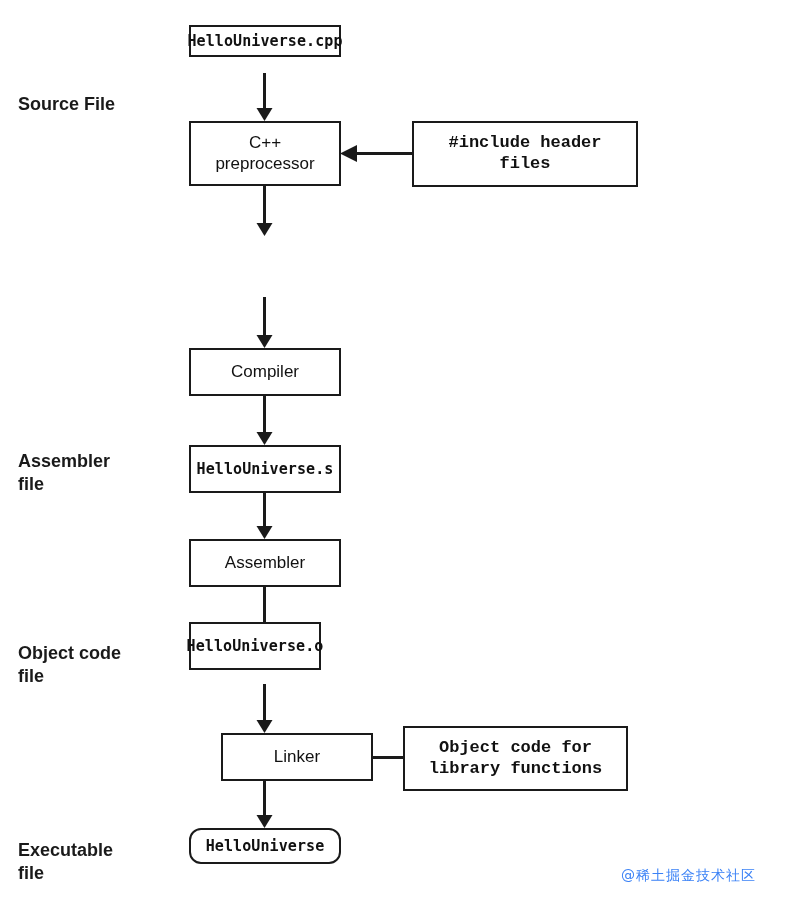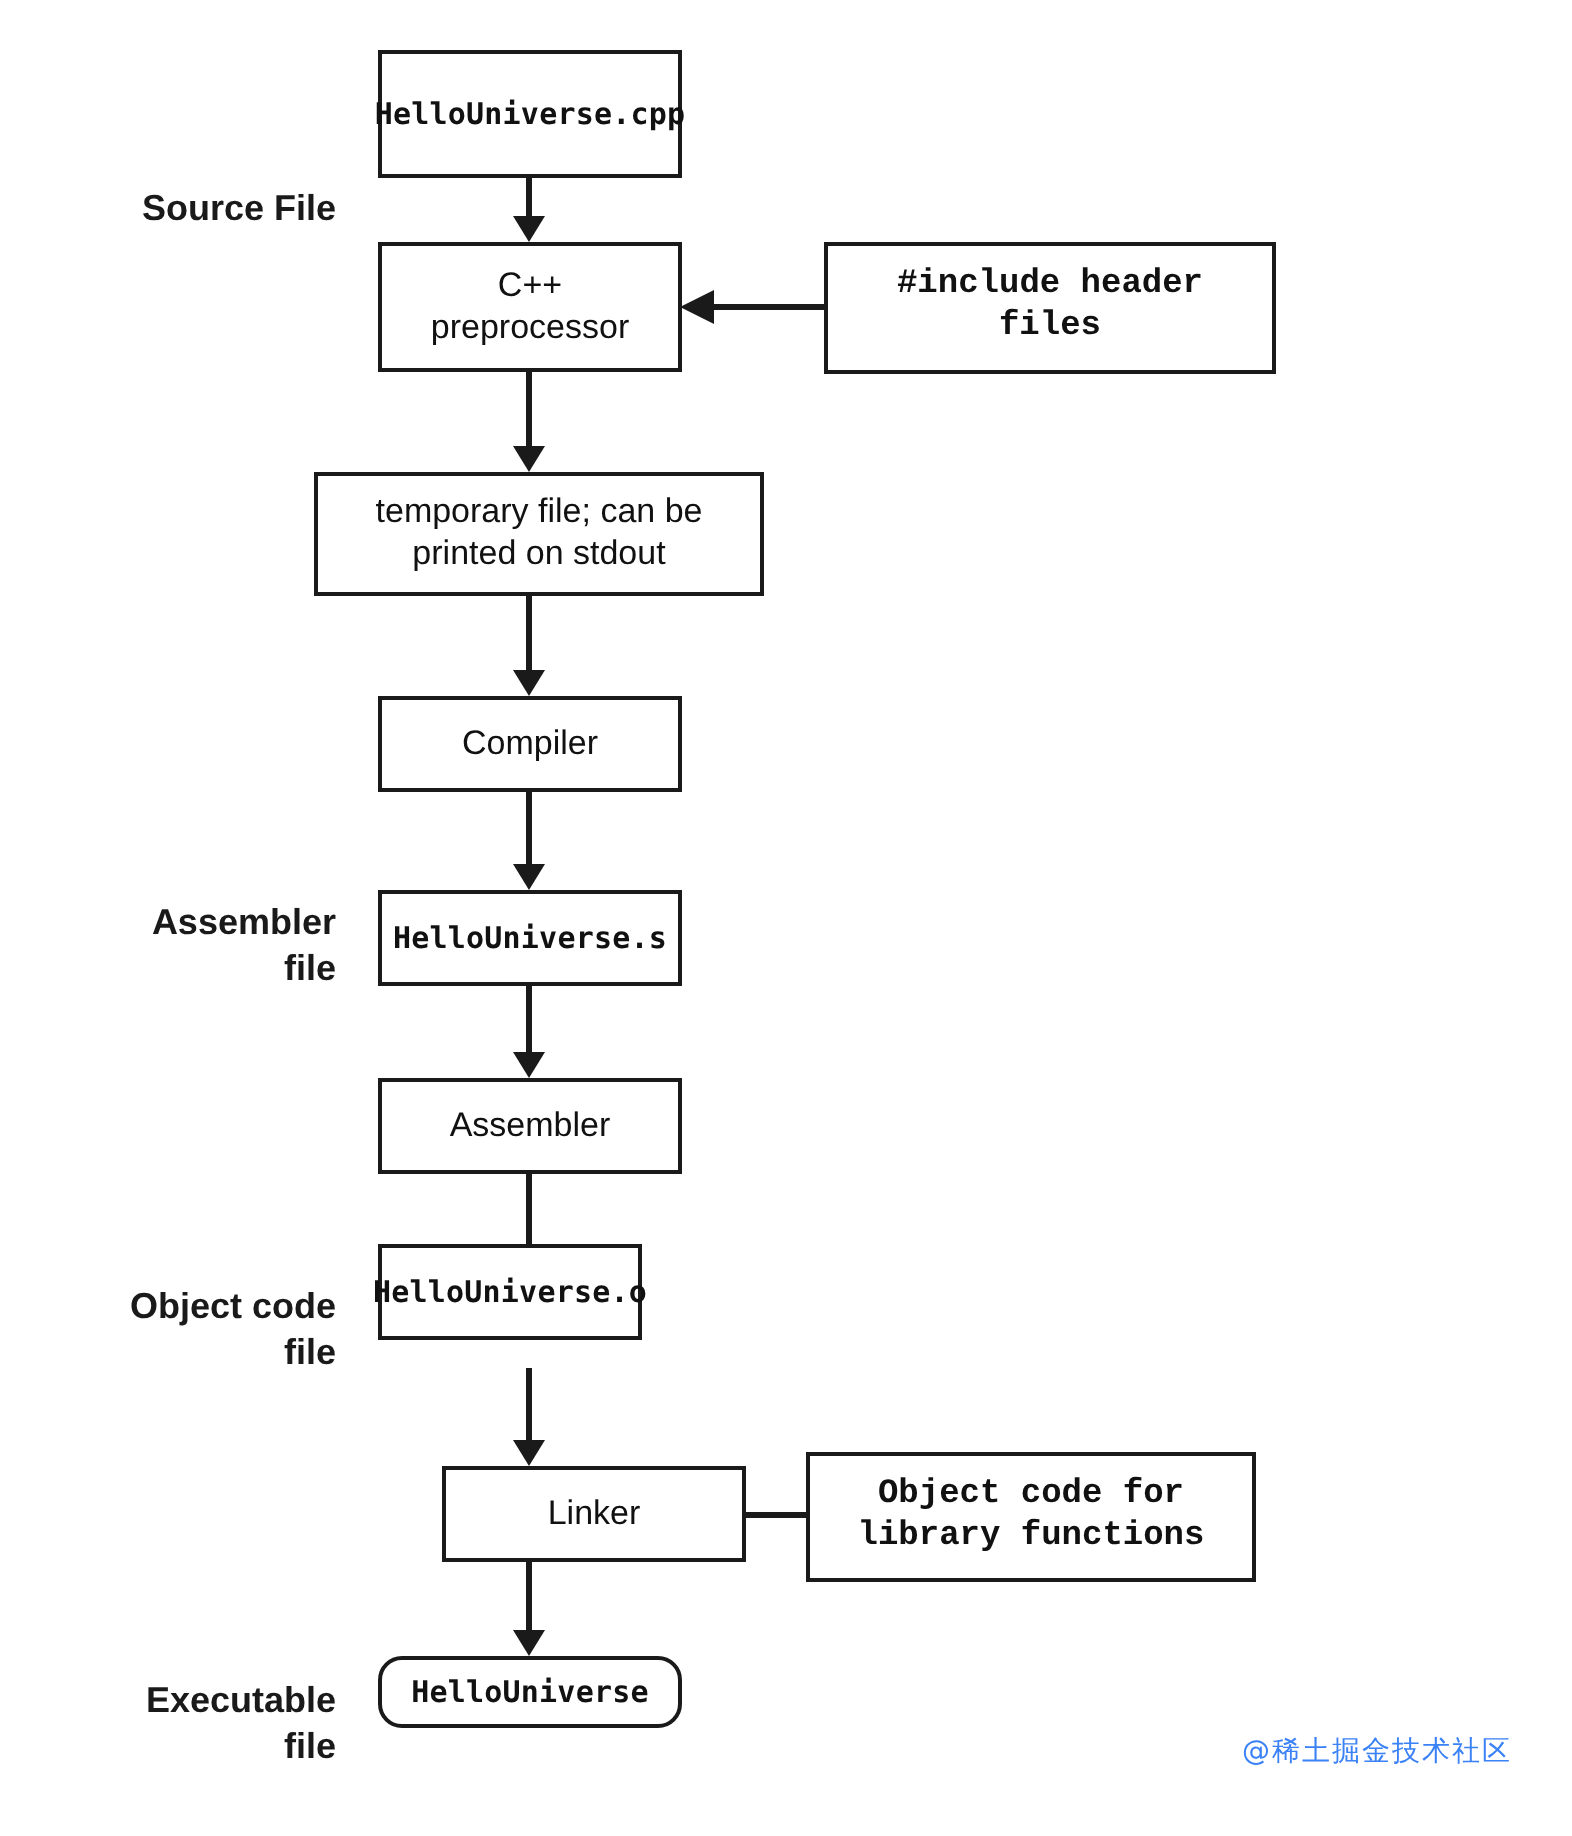--- a/index.html
+++ b/index.html
@@ -54,21 +54,21 @@
     font-size: 17px;
   }
 
   
   .stage-label {
     position: absolute;
     font-family: "Liberation Sans", sans-serif;
     font-weight: 700;
     font-size: 18px;
     color: #1a1a1a;
-    text-align: right;
+    text-align: left;
     line-height: 1.3;
     white-space: pre-line;
   }
 
   
   .connector {
     position: absolute;
     pointer-events: none;
   }
   .connector line,
@@ -133,33 +133,29 @@
 
   <div class="stage-label" style="left:18px; top:450px; width:150px;">Assembler
 file</div>
 
   <div class="stage-label" style="left:18px; top:642px; width:150px;">Object code
 file</div>
 
   <div class="stage-label" style="left:18px; top:839px; width:150px;">Executable
 file</div>
 
-  <div class="node mono" style="left:189px; top:25px; width:152px; height:64px;">
+  <div class="node mono" style="left:189px; top:25px; width:152px; height:32px;">
     <span class="node-label">HelloUniverse.cpp</span>
   </div>
 
   <div class="node sans" style="left:189px; top:121px; width:152px; height:65px;">
     <span class="node-label">C++
 preprocessor</span>
   </div>
 
-  <div class="node sans" style="left:157px; top:236px; width:225px; height:62px;">
-    <span class="node-label">temporary file; can be
-printed on stdout</span>
-  </div>
 
   <div class="node sans" style="left:189px; top:348px; width:152px; height:48px;">
     <span class="node-label">Compiler</span>
   </div>
 
   <div class="node mono" style="left:189px; top:445px; width:152px; height:48px;">
     <span class="node-label">HelloUniverse.s</span>
   </div>
 
   <div class="node sans" style="left:189px; top:539px; width:152px; height:48px;">

